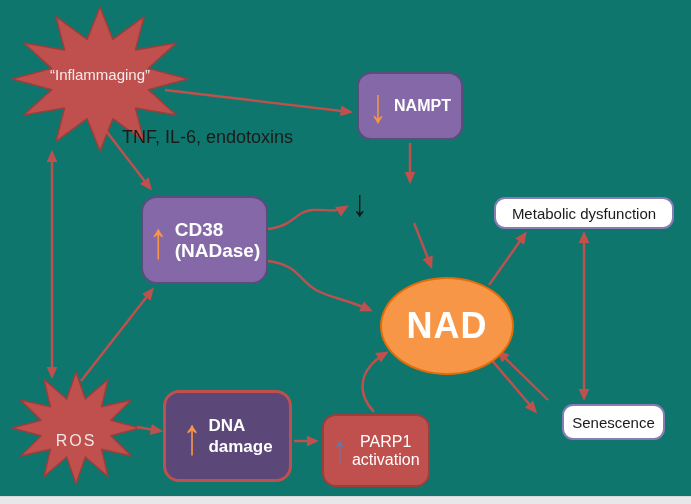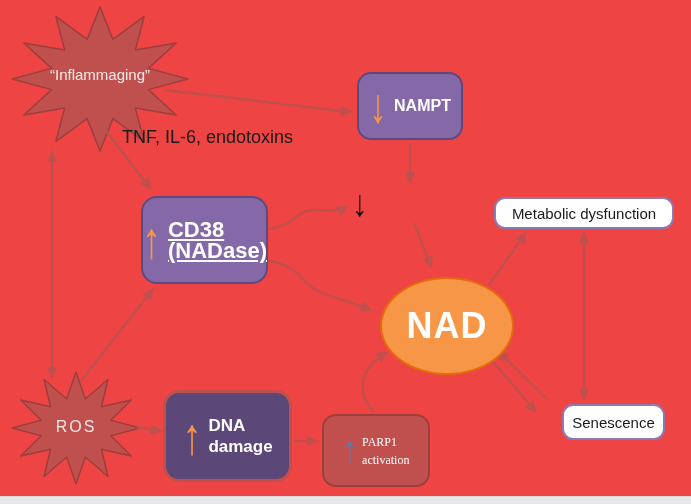--- a/index.html
+++ b/index.html
@@ -1,17 +1,17 @@
 <!DOCTYPE html>
 <html style="--red: #c0504d; --red-dark: #9c3f3c; --purple: #8468a8; --purple-dark: #5f4a7d; --deep-purple: #5b4879; --orange: #f79646; --orange-deep: #e36d09; --blue: #4f81bd; --box-outline: #8a7bb5; --strip-gray: #e7e7ea;"><head>
 <meta charset="utf-8">
 <style>
   html,body { margin:0; padding:0; background:#fff; }
   .canvas {
-    position:relative; width:691px; height:504px; background:#ef4444;
+    position:relative; width:691px; height:504px; background:#0f766e;
     font-family:"Liberation Sans", sans-serif; overflow:hidden;
   }
   .layer { position:absolute; inset:0; }
 
   
   .arrow { stroke:var(--red,#c0504d); stroke-width:2.4; fill:none; }
   .mk    { fill:var(--red,#c0504d); }
   .star  { fill:var(--red,#c0504d); stroke:var(--red-dark,#a8423f); stroke-width:1.5; stroke-linejoin:round; }
 
   .node { position:absolute; display:flex; align-items:center; justify-content:center; }
@@ -83,50 +83,50 @@
     <span class="trend orange">↓</span>
     <span class="box-label" style="font-size:16px;">NAMPT</span>
   </div>
 
   <div class="node" style="left:352px; top:188px; gap:2px;">
     <span class="trend black">↓</span>
   </div>
 
   <div class="node box purple" style="left:141px; top:196px; width:127px; height:88px; border-radius:16px;">
     <span class="trend orange" style="font-size:38px;">↑</span>
-    <span class="box-label" style="font-size:22px; line-height:21px;text-decoration:underline;">
+    <span class="box-label" style="font-size:19px; line-height:21px;">
       <span class="ln">CD38</span>
       <span class="ln">(NADase)</span>
     </span>
   </div>
 
   <div class="node ellipse" style="left:380px; top:277px; width:130px; height:94px;">
     <span>NAD</span>
   </div>
 
   <div class="node whitebox" style="left:494px; top:197px; width:176px; height:28px;">
     <span>Metabolic dysfunction</span>
   </div>
 
   <div class="node whitebox" style="left:562px; top:404px; width:99px; height:32px;">
     <span>Senescence</span>
   </div>
 
-  <div class="node ros-label" style="left:28px; top:418px; width:96px;">ROS</div>
+  <div class="node ros-label" style="left:28px; top:432px; width:96px;">ROS</div>
 
   <div class="node box deeppurp" style="left:163px; top:390px; width:129px; height:92px;">
     <span class="trend orange" style="font-size:38px;">↑</span>
     <span class="box-label" style="font-size:17px; line-height:21px;">
       <span class="ln">DNA</span>
       <span class="ln">damage</span>
     </span>
   </div>
 
   <div class="node box redbox" style="left:322px; top:414px; width:108px; height:73px; gap:5px;">
     <span class="trend blue">↑</span>
-    <span class="box-label" style="font-size:12px; font-weight:400; line-height:18px; text-align:left;font-family:Liberation Serif, serif;">
+    <span class="box-label" style="font-size:16px; font-weight:400; line-height:18px; text-align:center;">
       <span class="ln">PARP1</span>
       <span class="ln">activation</span>
     </span>
   </div>
 
   <div class="strip"></div>
 </div>
 
 </body></html>

